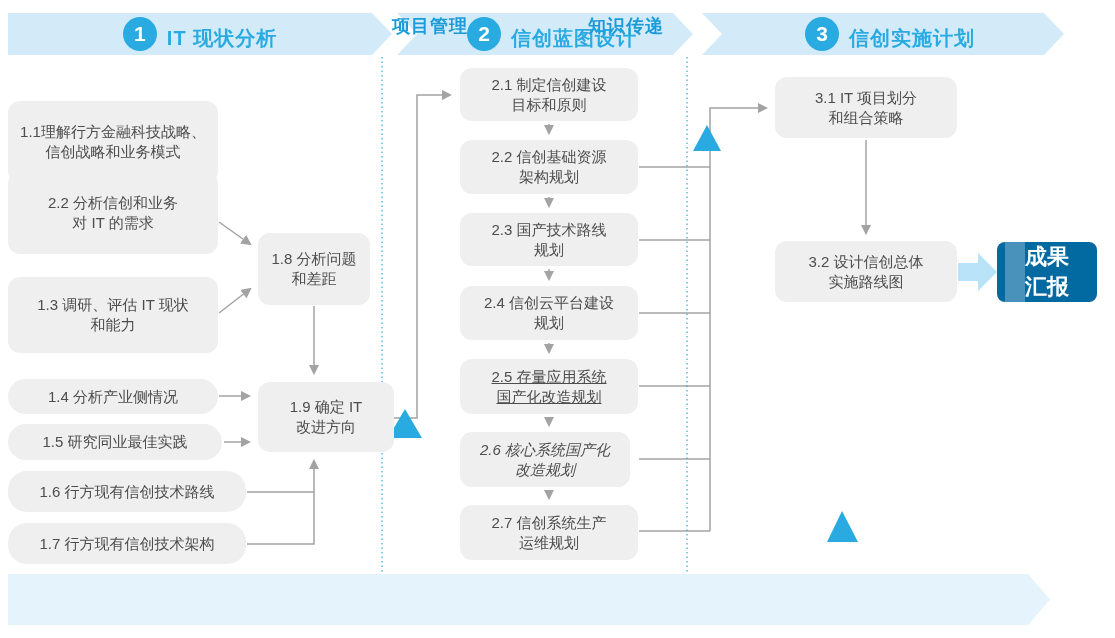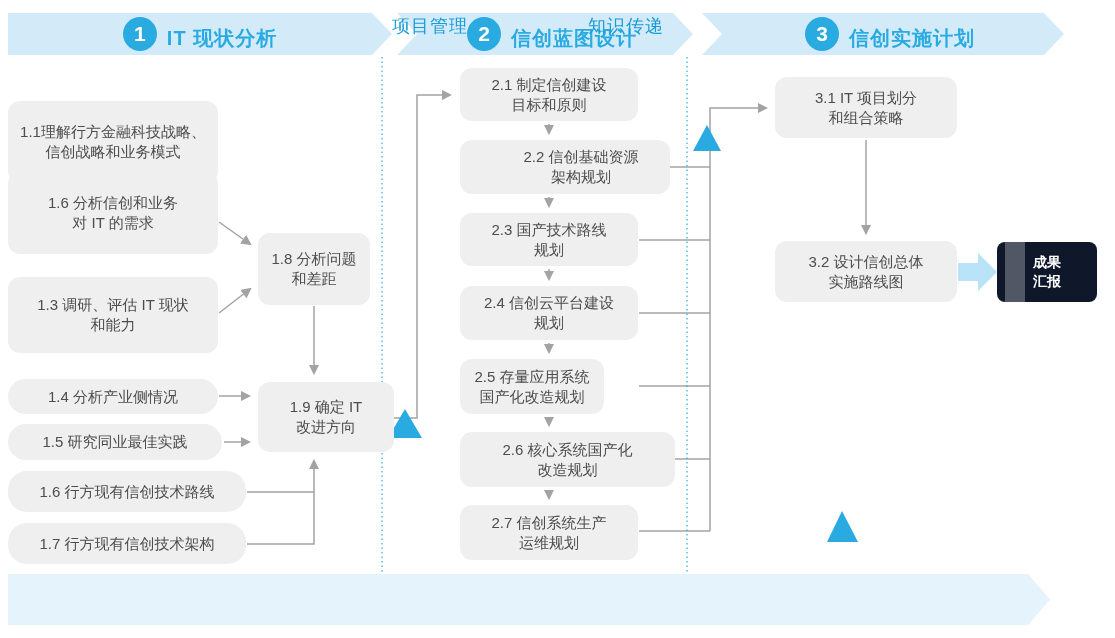--- a/index.html
+++ b/index.html
@@ -22,36 +22,36 @@
   .banner-title{font-size:20px;font-weight:bold;color:#29abe2;letter-spacing:1px;white-space:pre;margin-top:8px;}
   
   .box{
     position:absolute;background:#efefef;border-radius:12px;color:#4d4d4d;
     display:flex;align-items:center;justify-content:center;text-align:center;
     font-size:15px;line-height:1.32;white-space:pre;
   }
   .pill{border-radius:19px;}
   
   .deliverable{
-    position:absolute;left:997px;top:242px;width:100px;height:60px;background:#0f172a;
+    position:absolute;left:997px;top:242px;width:100px;height:60px;background:#0369a1;
     border-radius:8px;display:flex;align-items:center;justify-content:center;text-align:center;
-    color:#fff;font-size:14px;font-weight:bold;line-height:1.35;white-space:pre;
+    color:#fff;font-size:22px;font-weight:bold;line-height:1.35;white-space:pre;
   }
   .deliverable-stripe{
     position:absolute;left:8px;top:0;width:20px;height:100%;
     background:rgba(255,255,255,0.28);
   }
   
   .bottom-banner{
     position:absolute;left:8px;top:574px;width:1042px;height:51px;background:#e4f3fc;
     clip-path:polygon(0 0,calc(100% - 22px) 0,100% 50%,calc(100% - 22px) 100%,0 100%);
   }
   .bottom-label{
     position:absolute;top:0;height:51px;display:flex;align-items:center;
-    font-size:18px;font-weight:normal;color:#1b9cd8;letter-spacing:1px;white-space:pre;
+    font-size:18px;font-weight:bold;color:#1b9cd8;letter-spacing:1px;white-space:pre;
   }
   
   .legend-label{
     position:absolute;left:866px;top:517px;height:26px;display:flex;align-items:center;
     font-size:18px;font-weight:bold;color:#58595b;letter-spacing:1px;white-space:pre;
   }
   
   #wires{position:absolute;left:0;top:0;pointer-events:none;}
 </style>
 </head>
@@ -105,44 +105,44 @@
     <div class="num-badge">2</div>
     <div class="banner-title">信创蓝图设计</div>
   </div>
   <div class="banner notch-tip" style="left:702px;width:348px;">
     <div class="num-badge">3</div>
     <div class="banner-title">信创实施计划</div>
   </div>
 
   <div class="box" style="left:8px;top:68px;width:210px;height:82px;margin-top:33px;">1.1理解行方金融科技战略、
 信创战略和业务模式</div>
-  <div class="box" style="left:8px;top:172px;width:210px;height:82px;">1.6 分析信创和业务
+  <div class="box" style="left:8px;top:172px;width:210px;height:82px;">2.2 分析信创和业务
 对 IT 的需求</div>
   <div class="box" style="left:8px;top:277px;width:210px;height:76px;">1.3 调研、评估 IT 现状
 和能力</div>
   <div class="box pill" style="left:8px;top:379px;width:210px;height:35px;text-align:center;">1.4 分析产业侧情况</div>
   <div class="box pill" style="left:8px;top:424px;width:214px;height:36px;">1.5 研究同业最佳实践</div>
   <div class="box pill" style="left:8px;top:471px;width:238px;height:41px;">1.6 行方现有信创技术路线</div>
   <div class="box pill" style="left:8px;top:523px;width:238px;height:41px;">1.7 行方现有信创技术架构</div>
   <div class="box" style="left:258px;top:233px;width:112px;height:72px;">1.8 分析问题
 和差距</div>
   <div class="box" style="left:258px;top:382px;width:136px;height:70px;">1.9 确定 IT
 改进方向</div>
 
   <div class="box" style="left:460px;top:68px;width:178px;height:53px;">2.1 制定信创建设
 目标和原则</div>
-  <div class="box" style="left:460px;top:140px;width:178px;height:54px;padding-left:32px;">2.2 信创基础资源
+  <div class="box" style="left:460px;top:140px;width:178px;height:54px;">2.2 信创基础资源
 架构规划</div>
   <div class="box" style="left:460px;top:213px;width:178px;height:53px;">2.3 国产技术路线
 规划</div>
   <div class="box" style="left:460px;top:286px;width:178px;height:54px;">2.4 信创云平台建设
 规划</div>
-  <div class="box" style="left:460px;top:359px;width:144px;height:55px;">2.5 存量应用系统
+  <div class="box" style="left:460px;top:359px;width:178px;height:55px;text-decoration:underline;">2.5 存量应用系统
 国产化改造规划</div>
-  <div class="box" style="left:460px;top:432px;width:215px;height:55px;">2.6 核心系统国产化
+  <div class="box" style="left:460px;top:432px;width:170px;height:55px;font-style:italic;">2.6 核心系统国产化
 改造规划</div>
   <div class="box" style="left:460px;top:505px;width:178px;height:55px;">2.7 信创系统生产
 运维规划</div>
 
   <div class="box" style="left:775px;top:77px;width:182px;height:61px;">3.1 IT 项目划分
 和组合策略</div>
   <div class="box" style="left:775px;top:241px;width:182px;height:61px;">3.2 设计信创总体
 实施路线图</div>
 
   <div class="deliverable">

